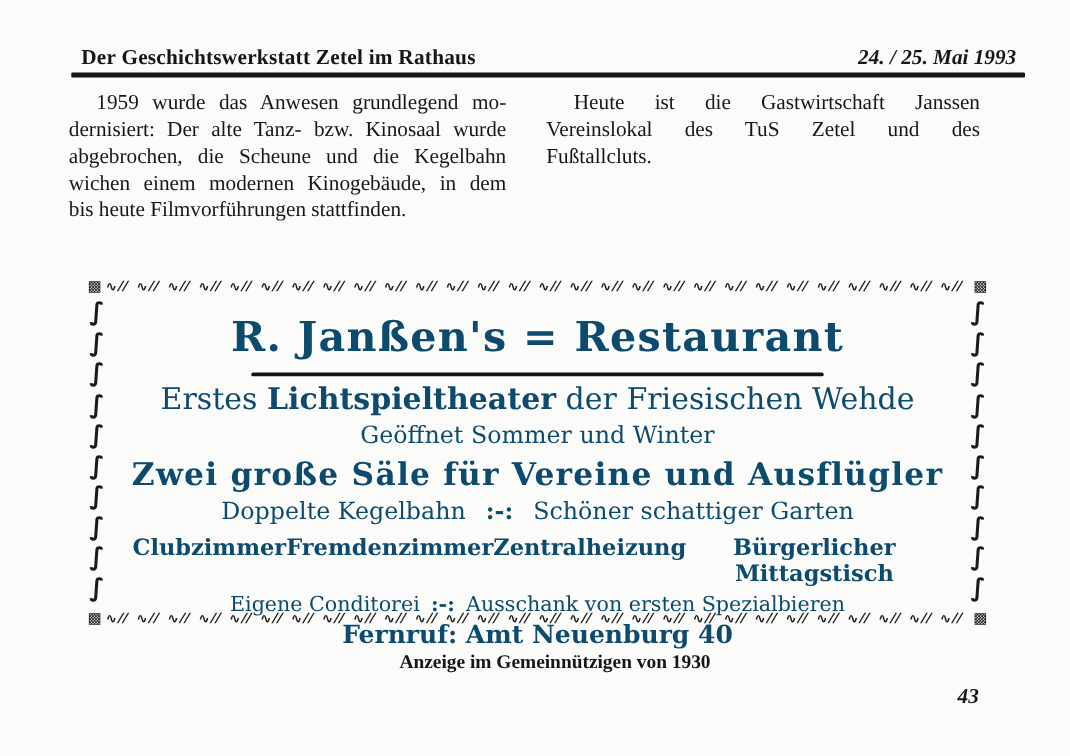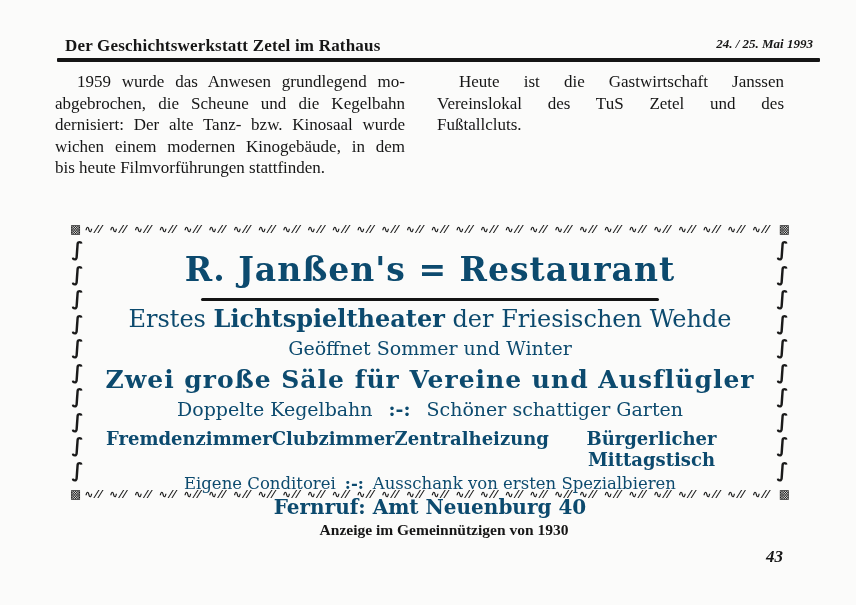--- a/index.html
+++ b/index.html
@@ -3,21 +3,21 @@
 <meta charset="utf-8">
 <style>
   html,body{margin:0;padding:0;}
   body{
     width:856px;height:605px;position:relative;overflow:hidden;
     background:#fbfbfa;color:#161616;
     font-family:"Liberation Serif", serif;
   }
   
   .hdr-left{position:absolute;left:65px;top:36px;font-weight:bold;font-size:17px;letter-spacing:.2px;}
-  .hdr-right{position:absolute;right:43px;top:36px;font-style:italic;font-weight:bold;font-size:13px;}
+  .hdr-right{position:absolute;right:43px;top:36px;font-style:italic;font-weight:bold;font-size:17px;}
   .hdr-rule{position:absolute;left:57px;top:58px;width:763px;height:4px;background:#151515;border-radius:1px;}
   
   .col{position:absolute;top:71px;font-size:17px;line-height:21.6px;}
   .col-left{left:55px;width:350px;}
   .col-right{left:437px;width:347px;}
   .jline{text-align:justify;text-align-last:justify;}
   .lline{text-align:left;}
   .indent{padding-left:22px;}
   
   .advert{position:absolute;left:70px;top:222px;width:720px;height:280px;}
@@ -52,22 +52,22 @@
 </style>
 </head>
 <body>
 
 <div class="hdr-left">Der Geschichtswerkstatt Zetel im Rathaus</div>
 <div class="hdr-right">24. / 25. Mai 1993</div>
 <div class="hdr-rule"></div>
 
 <div class="col col-left">
   <div class="jline indent">1959 wurde das Anwesen grundlegend mo-</div>
+  <div class="jline">dernisiert: Der alte Tanz- bzw. Kinosaal wurde</div>
   <div class="jline">abgebrochen, die Scheune und die Kegelbahn</div>
-  <div class="jline">dernisiert: Der alte Tanz- bzw. Kinosaal wurde</div>
   <div class="jline">wichen einem modernen Kinogebäude, in dem</div>
   <div class="lline">bis heute Filmvorführungen stattfinden.</div>
 </div>
 
 <div class="col col-right">
   <div class="jline indent">Heute ist die Gastwirtschaft Janssen</div>
   <div class="jline">Vereinslokal des TuS Zetel und des</div>
   <div class="lline">Fußtallcluts.</div>
 </div>
 
@@ -104,22 +104,22 @@
   </div>
 
   <div class="ad-body">
     <div class="ad-title">R. Janßen's = Restaurant</div>
     <div class="ad-title-rule"></div>
     <div class="ad-l1"><span>Erstes </span><span class="b">Lichtspieltheater</span><span> der Friesischen Wehde</span></div>
     <div class="ad-l2">Geöffnet Sommer und Winter</div>
     <div class="ad-l3">Zwei große Säle für Vereine und Ausflügler</div>
     <div class="ad-l4"><span>Doppelte Kegelbahn</span><span class="sep">:-:</span><span>Schöner schattiger Garten</span></div>
     <div class="ad-l5">
+      <span>Clubzimmer</span>
       <span>Fremdenzimmer</span>
-      <span>Clubzimmer</span>
       <span>Zentralheizung</span>
       <span>Bürgerlicher Mittagstisch</span>
     </div>
     <div class="ad-l6"><span>Eigene Conditorei</span><span class="sep">:-:</span><span>Ausschank von ersten Spezialbieren</span></div>
     <div class="ad-l7">Fernruf: Amt Neuenburg 40</div>
   </div>
 </div>
 
 <div class="caption">Anzeige im Gemeinnützigen von 1930</div>
 <div class="pageno">43</div>

